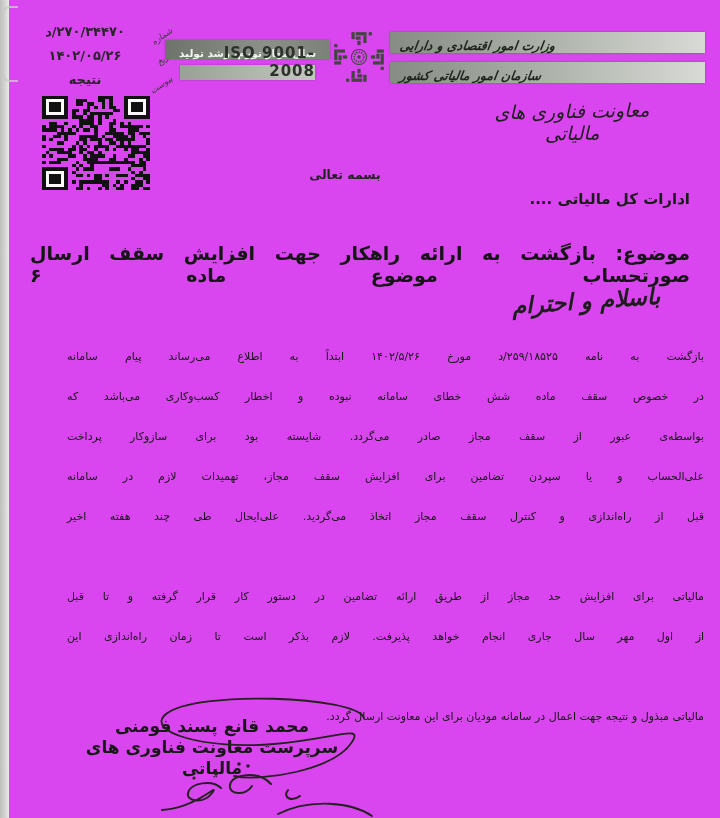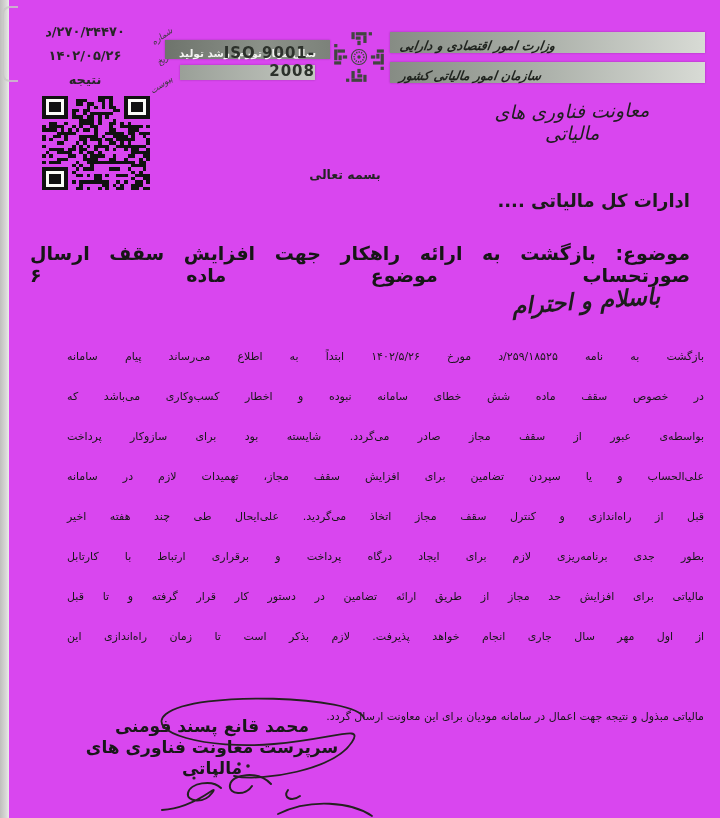--- a/index.html
+++ b/index.html
@@ -25,21 +25,21 @@
   .organization{left:390px;top:62px;}
   
   .emblem{left:332px;top:27px;width:54px;height:60px;}
   
   .qr{left:42px;top:96px;width:108px;height:94px;}
   
   .bismillah{left:300px;top:131px;width:90px;text-align:center;font-size:12.5px;font-weight:bold;color:#242424;margin-top:36px;}
   
   .deputy{right:48px;top:100px;width:200px;text-align:center;font-size:19px;font-style:italic;color:#1e1e1e;transform:rotate(-1deg);}
   
-  .recipient{right:30px;top:190px;width:660px;text-align:right;font-size:18px;font-weight:bold;color:#1b1b1b;}
+  .recipient{right:30px;top:190px;width:660px;text-align:right;font-size:15px;font-weight:bold;color:#1b1b1b;}
   
   .subject{right:30px;top:242px;width:660px;text-align:justify;text-align-last:justify;font-size:19px;font-weight:bold;color:#161616;}
   
   .salutation{right:34px;top:288px;width:200px;text-align:center;font-size:23px;font-weight:bold;font-style:italic;color:#1d1d1d;transform:rotate(-4deg);}
   
   .body-line{right:16px;width:637px;height:40px;line-height:40px;font-size:11px;color:#171717;text-align:justify;text-align-last:justify;white-space:nowrap;}
   .body-line.last{text-align-last:right;}
   
   .sig-block{left:82px;top:716px;width:260px;text-align:center;font-weight:bold;font-size:17px;line-height:21px;color:#181818;}
   .flourish{left:66px;top:686px;width:340px;height:132px;pointer-events:none;}
@@ -433,21 +433,20 @@
 
   <div class="abs subject">موضوع: بازگشت به ارائه راهکار جهت افزایش سقف ارسال صورتحساب موضوع ماده ۶</div>
 
   <div class="abs salutation">باسلام و احترام</div>
 
   <div class="abs body-line" style="top:337px">بازگشت به نامه ۲۵۹/۱۸۵۲۵/د مورخ ۱۴۰۲/۵/۲۶ ابتداً به اطلاع می‌رساند پیام سامانه</div>
   <div class="abs body-line" style="top:377px">در خصوص سقف ماده شش خطای سامانه نبوده و اخطار کسب‌وکاری می‌باشد که</div>
   <div class="abs body-line" style="top:417px">بواسطه‌ی عبور از سقف مجاز صادر می‌گردد. شایسته بود برای سازوکار پرداخت</div>
   <div class="abs body-line" style="top:457px">علی‌الحساب و یا سپردن تضامین برای افزایش سقف مجاز، تهمیدات لازم در سامانه</div>
   <div class="abs body-line" style="top:497px">قبل از راه‌اندازی و کنترل سقف مجاز اتخاذ می‌گردید. علی‌ایحال طی چند هفته اخیر</div>
-  <div class="abs body-line" style="top:537px">بطور جدی برنامه‌ریزی لازم برای ایجاد درگاه پرداخت و برقراری ارتباط با کارتابل</div>
   <div class="abs body-line" style="top:617px">از اول مهر سال جاری انجام خواهد پذیرفت. لازم بذکر است تا زمان راه‌اندازی این</div>
   <div class="abs body-line" style="top:577px">مالیاتی برای افزایش حد مجاز از طریق ارائه تضامین در دستور کار قرار گرفته و تا قبل</div>
   <div class="abs body-line last" style="top:697px">مالیاتی مبذول و نتیجه جهت اعمال در سامانه مودیان برای این معاونت ارسال گردد.</div>
 
   <div class="abs sig-block">
     <div>محمد قانع پسند فومنی</div>
     <div>سرپرست معاونت فناوری های مالیاتی</div>
   </div>
 
   <div class="abs flourish">

